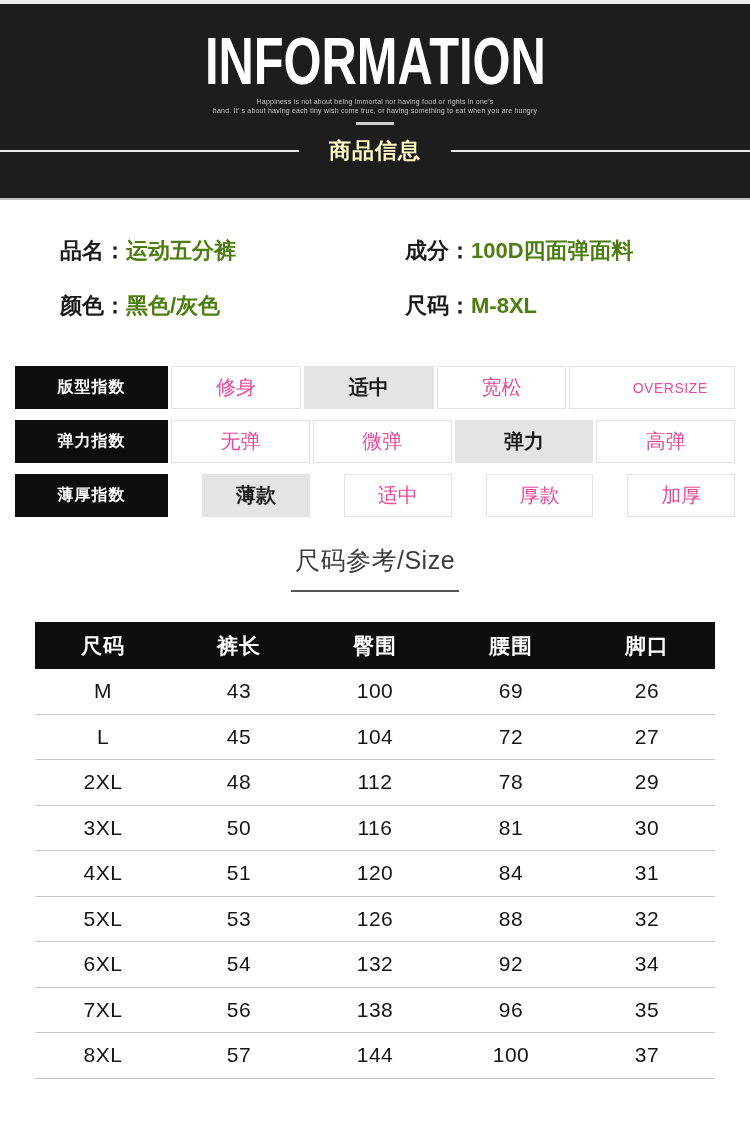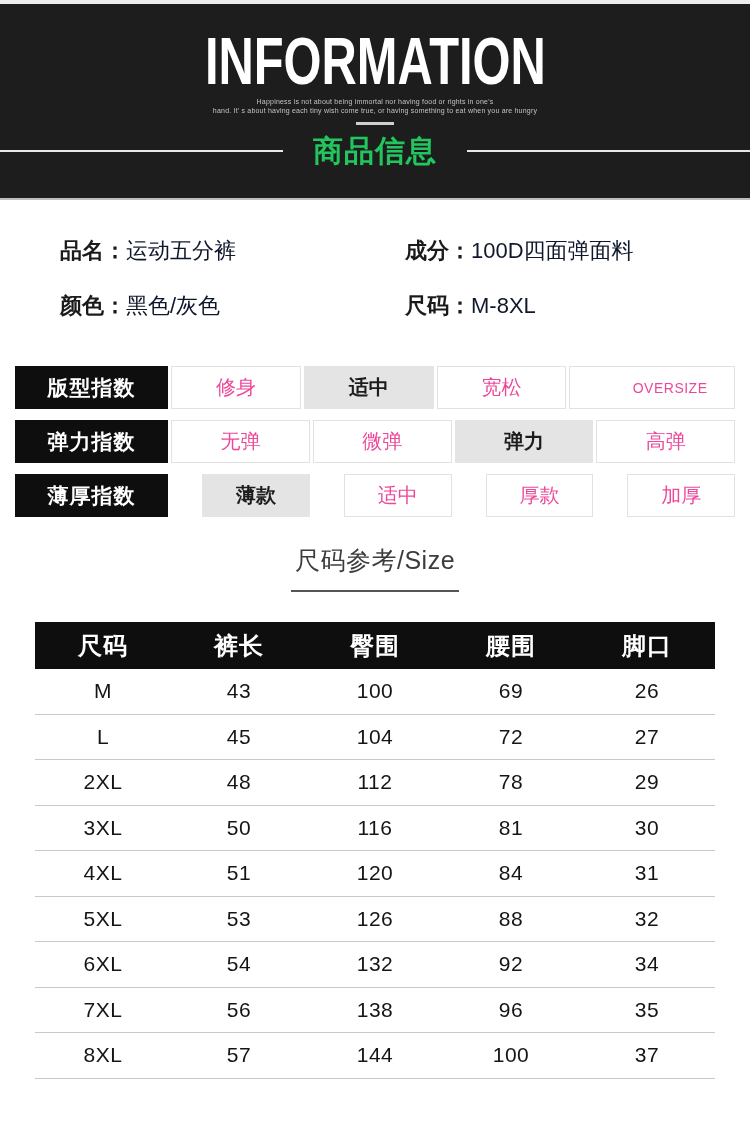--- a/index.html
+++ b/index.html
@@ -8,44 +8,44 @@
   .page { position:relative; width:750px; height:1135px; margin:0 auto; background:#ffffff; overflow:hidden; }
 
   
   .top-strip { height:4px; background:#ededed; }
   .header { height:196px; background:#1d1d1d; border-bottom:2px solid #bdbdbd; text-align:center; color:#ffffff; }
   .big-title { display:inline-block; margin-top:24px; font-size:66px; line-height:66px; font-weight:900; letter-spacing:0px; transform:scaleX(0.74); transform-origin:center; color:#ffffff; white-space:nowrap; }
   .tagline { margin-top:3px; font-size:7px; line-height:9px; color:#c3c3c3; letter-spacing:0.2px; }
   .mini-divider { width:38px; height:3px; background:#cfcfcf; margin:7px auto 0; }
   .banner-row { display:flex; align-items:center; margin-top:9px; }
   .banner-line { flex:1; height:2px; background:#e8e8e8; }
-  .banner-text { font-size:30px; line-height:34px; font-weight:bold; color:#22c55e; margin:0 30px; letter-spacing:1px; }
+  .banner-text { font-size:22px; line-height:34px; font-weight:bold; color:#fef9c3; margin:0 30px; letter-spacing:1px; }
 
   
   .info-section { padding:38px 0 0 60px; display:grid; grid-template-columns:345px 1fr; row-gap:29px; }
   .info-field { font-size:22px; line-height:26px; color:#222222; white-space:nowrap; }
   .info-label { font-weight:bold; color:#1a1a1a; }
-  .info-value { font-weight:normal; color:#0f172a; }
+  .info-value { font-weight:bold; color:#4d7c0f; }
 
   
   .index-section { margin:47px 15px 0; }
   .index-row { display:flex; height:43px; margin-bottom:11px; gap:3px; }
   .index-row:last-child { margin-bottom:0;gap:34px; }
-  .index-label { width:153px; flex:0 0 153px; background:#0e0e0e; color:#ffffff; font-size:21px; font-weight:bold; display:flex; align-items:center; justify-content:center; letter-spacing:1px; }
+  .index-label { width:153px; flex:0 0 153px; background:#0e0e0e; color:#ffffff; font-size:16px; font-weight:bold; display:flex; align-items:center; justify-content:center; letter-spacing:1px; }
   .index-option { flex:1; display:flex; align-items:center; justify-content:center; background:#ffffff; border:1px solid #e2e2e2; color:#ec4899; font-size:20px; }
   .index-option.selected { background:#e4e4e4; border-color:#e4e4e4; color:#1c1c1c; font-weight:bold; }
   .index-option.latin { font-size:14px; letter-spacing:0.5px;padding-left:36px; }
 
   
   .size-heading-wrap { text-align:center; margin-top:29px; }
   .size-heading { display:inline-block; font-size:25px; line-height:28px; color:#3c3c3c; font-weight:500; padding:0 4px 16px; border-bottom:2px solid #555555; letter-spacing:0.5px; }
 
   .size-table { width:680px; margin:30px auto 0; }
   .tbl-header { display:flex; height:47px; background:#0e0e0e; color:#ffffff; align-items:center; }
-  .tbl-header .cell { font-weight:bold; font-size:24px; letter-spacing:1px; }
+  .tbl-header .cell { font-weight:bold; font-size:21px; letter-spacing:1px; }
   .cell { flex:1; text-align:center; }
   .tbl-row { display:flex; height:45.5px; align-items:center; border-bottom:1px solid #c9c9c9; }
   .tbl-row .cell { font-size:21px; color:#151515; font-weight:500; letter-spacing:0.5px; }
 </style>
 </head>
 <body>
 
 <div class="page">
 
   <div class="top-strip"></div>

